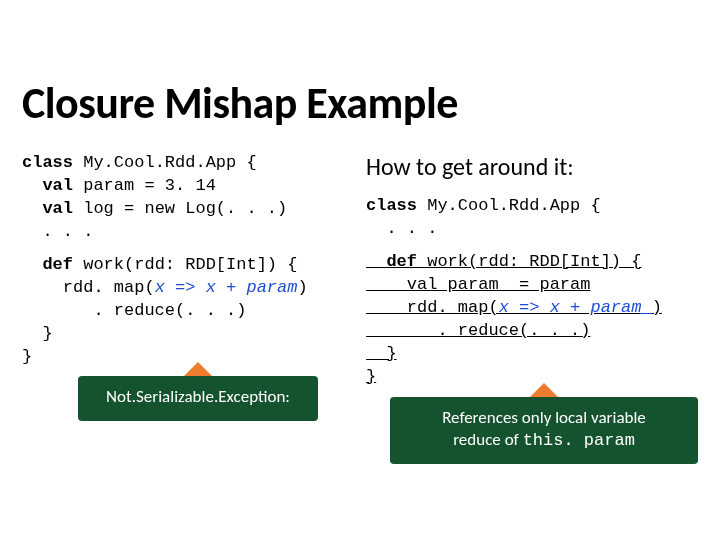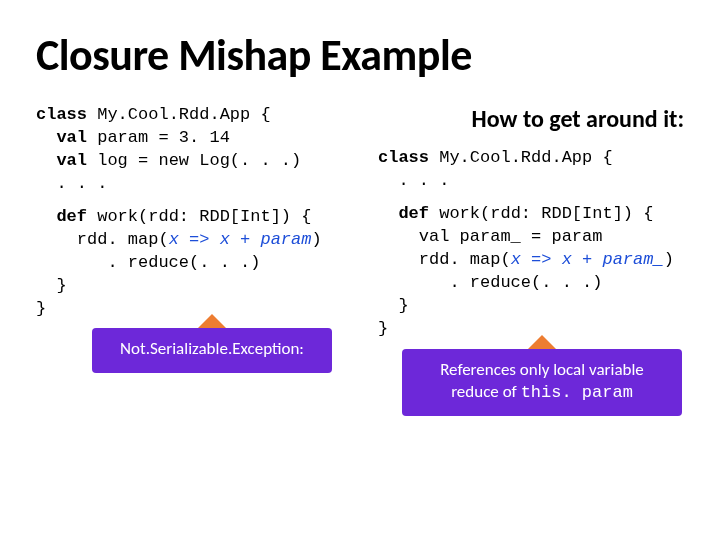--- a/index.html
+++ b/index.html
@@ -5,21 +5,22 @@
   * { margin: 0; padding: 0; box-sizing: border-box; }
   body {
     width: 720px;
     height: 540px;
     background: #fff;
     font-family: Calibri, Arial, sans-serif;
     color: #000;
     overflow: hidden;
   }
   .slide {
-    padding: 28px 36px;
+    padding: 28px 22px;
+    margin-top: 48px;
   }
   .title {
     font-size: 44px;
     font-weight: 700;
     letter-spacing: -0.5px;
     margin-bottom: 22px;
   }
   .columns {
     display: flex;
     gap: 36px;
@@ -32,27 +33,26 @@
     font-family: Consolas, "Courier New", monospace;
     font-size: 17px;
     line-height: 1.35;
     white-space: pre;
     color: #000;
   }
   .kw { font-weight: 700; }
   .arg { color: #1d4ed8; font-style: italic; }
   .subhead {
     font-size: 24px;
-    font-weight: 700;
+    font-weight: 400;
     margin-bottom: 14px;
-    text-align: right;
   }
   .callout {
     position: relative;
-    background: #6d28d9;
+    background: #14532d;
     color: #fff;
     text-align: center;
     padding: 10px 12px 12px 12px;
     border-radius: 4px;
     font-size: 17px;
     line-height: 1.3;
     margin-top: 8px;
   }
   .callout::before {
     content: "";
@@ -63,21 +63,21 @@
     border-left: 14px solid transparent;
     border-right: 14px solid transparent;
     border-bottom: 14px solid #ed7d31;
   }
   .callout-left {
     margin-left: 56px;
     width: 240px;
   }
   .callout-right {
     margin-left: 24px;
-    width: 280px;
+    width: 308px;
   }
   .mono-inline {
     font-family: Liberation Mono, monospace;
   }
   .code-block {
     margin-bottom: 6px;
   }
 </style>
 </head>
 <body>
@@ -103,21 +103,21 @@
         <div>Not.Serializable.Exception:</div>
       </div>
     </div>
 
     <div class="col">
       <div class="subhead">How to get around it:</div>
 
       <div class="code code-block"><span class="kw">class</span><span> My.Cool.Rdd.App {</span>
 <span>  . . .</span></div>
 
-      <div class="code code-block" style="margin-top:10px;"><span class="kw">  def</span><span> work(rdd: RDD[Int]) {</span>
+      <div class="code code-block" style="margin-top:10px;text-decoration:underline;"><span class="kw">  def</span><span> work(rdd: RDD[Int]) {</span>
 <span>    val param_ = param</span>
 <span>    rdd. map(</span><span class="arg">x =&gt; x + param_</span><span>)</span>
 <span>       . reduce(. . .)</span>
 <span>  }</span>
 <span>}</span></div>
 
       <div class="callout callout-right">
         <div>References only local variable</div>
         <div>
           <span>reduce of </span><span class="mono-inline">this. param</span>

